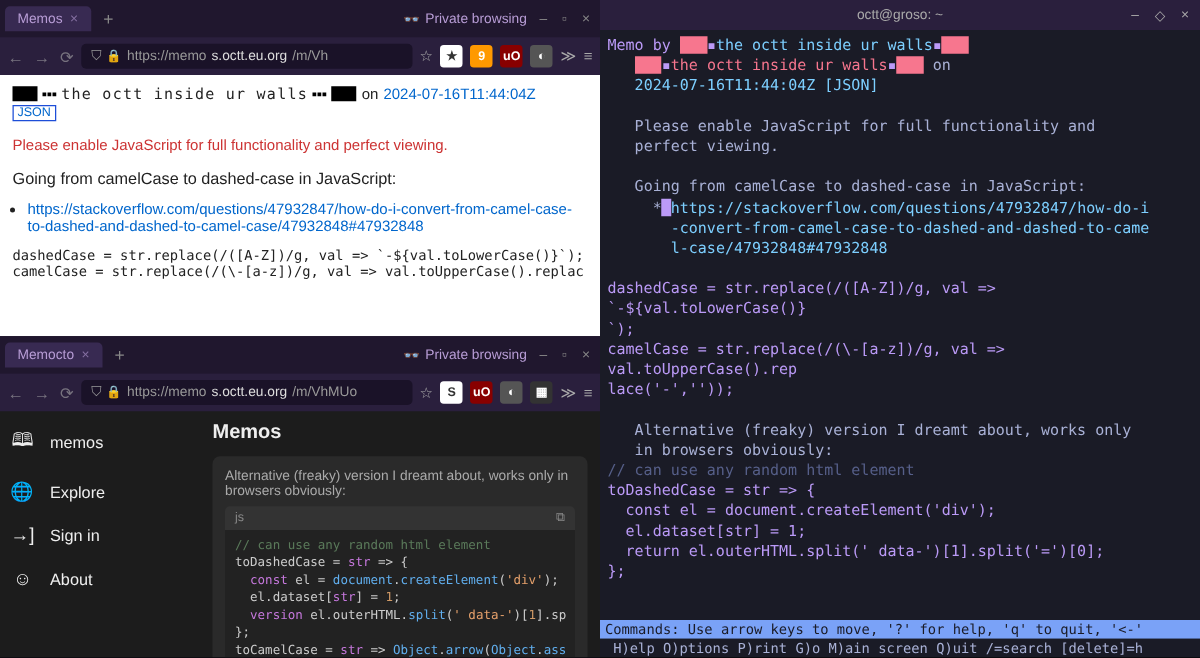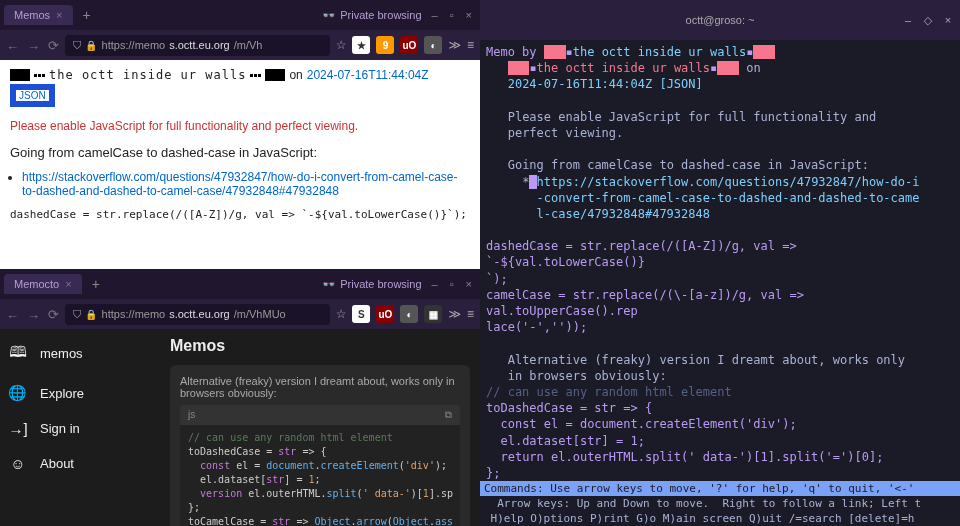--- a/index.html
+++ b/index.html
@@ -1,19 +1,19 @@
 <!DOCTYPE html>
 <html><head>
 <meta charset="utf-8">
 <style>
 *{margin:0;padding:0;box-sizing:border-box}
 body{font-family:sans-serif;font-size:12px;width:960px;height:526px;overflow:hidden;display:flex;background:#000}
 .left{width:480px;display:flex;flex-direction:column}
 .right{width:480px;display:flex;flex-direction:column;background:#1a1b26}
-.titlebar{height:40px;background:#2a1f3d;display:flex;align-items:center;color:#aaa;font-size:11px;padding:0 8px;justify-content:center;position:relative}
+.titlebar{height:24px;background:#2a1f3d;display:flex;align-items:center;color:#aaa;font-size:11px;padding:0 8px;justify-content:center;position:relative}
 .titlebar .ctrls{position:absolute;right:6px;display:flex;gap:8px}
 .titlebar .ctrls span{width:12px;text-align:center;cursor:pointer}
 .menubar{height:20px;background:#1e2029;display:flex;align-items:center;padding:0 8px;gap:14px;color:#b8b8b8;font-size:11px}
 .menubar span{cursor:pointer}
 .window{display:flex;flex-direction:column;flex:1;min-height:0;background:#2a1f3d}
 .tabbar{height:30px;background:#20172e;display:flex;align-items:center;padding:0 4px}
 .tab{background:#382a52;color:#b89dd6;padding:4px 10px;font-size:11px;border-radius:4px 4px 0 0;margin-right:2px;display:flex;align-items:center;gap:6px}
 .tab .x{opacity:.6}
 .newtab{color:#888;padding:0 8px;font-size:14px}
 .priv{margin-left:auto;color:#b89dd6;font-size:11px;display:flex;align-items:center;gap:4px;padding-right:6px}
@@ -31,21 +31,21 @@
 .e2{background:#f90;color:#fff}
 .e3{background:#800;color:#fff}
 .e4{background:#555;color:#fff}
 .e5{background:#333;color:#fff}
 .content{flex:1;background:#fff;color:#222;padding:8px 10px;font-size:12px;overflow:hidden}
 .memo-hdr{display:flex;align-items:center;gap:4px;flex-wrap:wrap}
 .dots{display:inline-flex;gap:1px}
 .dots i{width:3px;height:3px;background:#000;display:inline-block}
 .sq{display:inline-block;width:20px;height:12px;background:#000}
 .datelink{color:#06c}
-.json{border:6px solid #1d4ed8;padding:0 3px;font-size:10px;color:#06c;display:inline-block;margin-top:2px}
+.json{border:1px solid #1d4ed8;padding:0 3px;font-size:10px;color:#06c;display:inline-block;margin-top:2px}
 .warn{color:#c33;margin:12px 0;font-size:12px}
 .h2{font-size:13px;margin:10px 0}
 .link{color:#06c}
 ul{margin-left:12px}
 .mono{font-family:monospace;font-size:11px;white-space:pre;margin-top:10px;color:#222}
 .window2{background:#2a1f3d}
 .content2{flex:1;background:#1c1c1c;color:#ccc;display:flex;overflow:hidden}
 .sidebar{width:160px;padding:12px 8px;display:flex;flex-direction:column;gap:18px}
 .sbitem{display:flex;align-items:center;gap:12px;color:#eee;font-size:13px;cursor:pointer}
 .sbicon{width:20px;text-align:center;font-size:15px}
@@ -132,20 +132,21 @@
         <span>on</span>
         <a class="datelink">2024-07-16T11:44:04Z</a>
       </div>
       <span class="json">JSON</span>
       <div class="warn">Please enable JavaScript for full functionality and perfect viewing.</div>
       <div class="h2">Going from camelCase to dashed-case in JavaScript:</div>
       <ul>
           <li><a class="link">https://stackoverflow.com/questions/47932847/how-do-i-convert-from-camel-case-to-dashed-and-dashed-to-camel-case/47932848#47932848</a></li>
         </ul>
       <div class="mono">dashedCase = str.replace(/([A-Z])/g, val =&gt; `-${val.toLowerCase()}`);</div>
+      <div class="mono" style="margin-top:0">camelCase = str.replace(/(\-[a-z])/g, val =&gt; val.toUpperCase().replac</div>
     </div>
   </div>
 
   <div class="window window2" style="flex:1">
     <div class="tabbar">
       <div class="tab">
         <span>Memocto</span>
         <span class="x">×</span>
       </div>
       <span class="newtab">+</span>
@@ -255,15 +256,14 @@
   const el = document.createElement('div');
   el.dataset[str] = 1;
   return el.outerHTML.split(' data-')[1].split('=')[0];
 };</span>
 
 
     .
 
 </div>
   <div class="statusbar">Commands: Use arrow keys to move, '?' for help, 'q' to quit, '&lt;-'</div>
-  <div class="help">  Arrow keys: Up and Down to move.  Right to follow a link; Left t</div>
   <div class="help"> H)elp O)ptions P)rint G)o M)ain screen Q)uit /=search [delete]=h</div>
 </div>
 
 </body></html>

